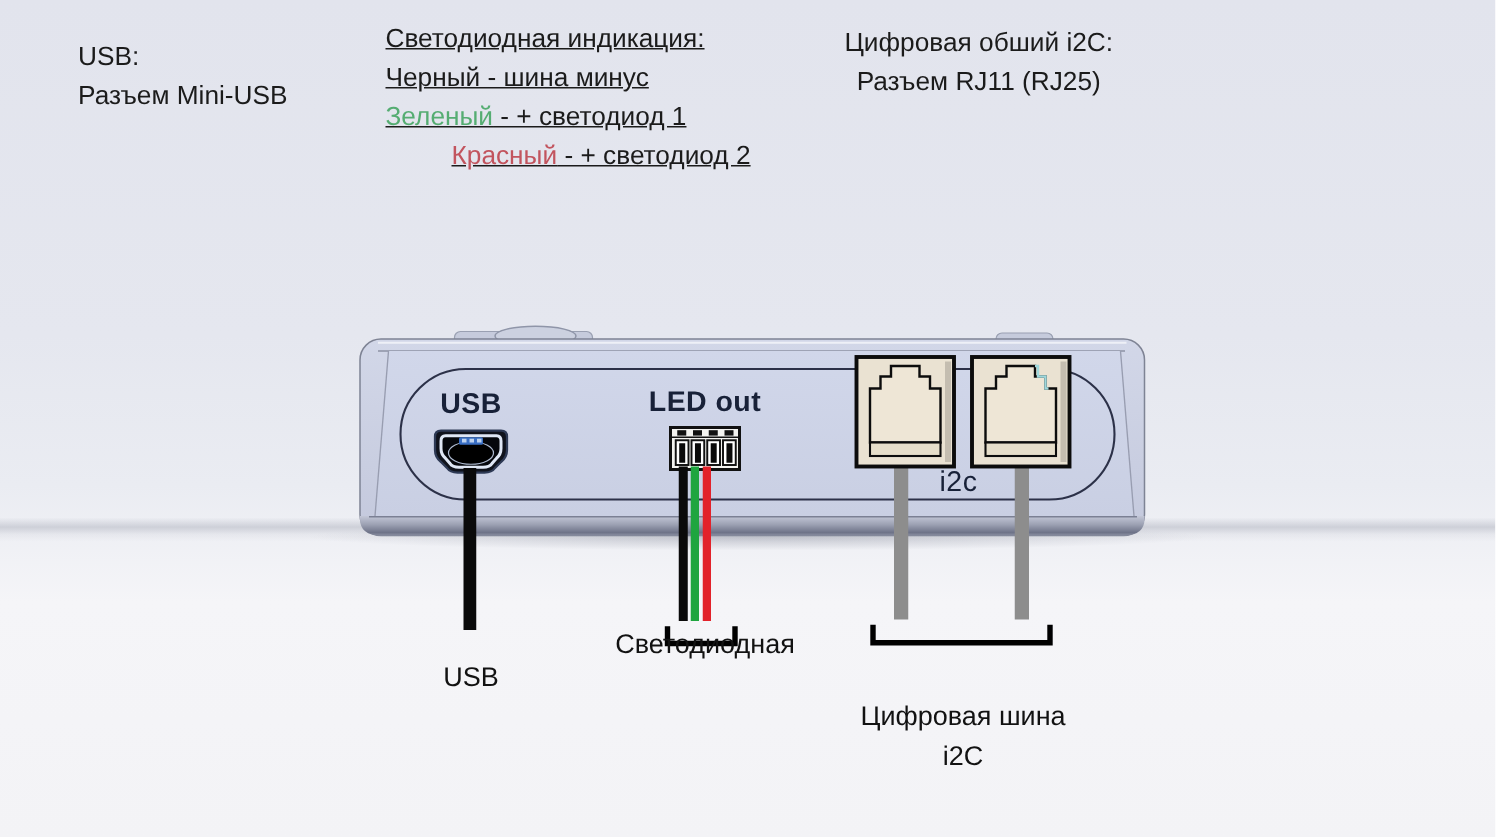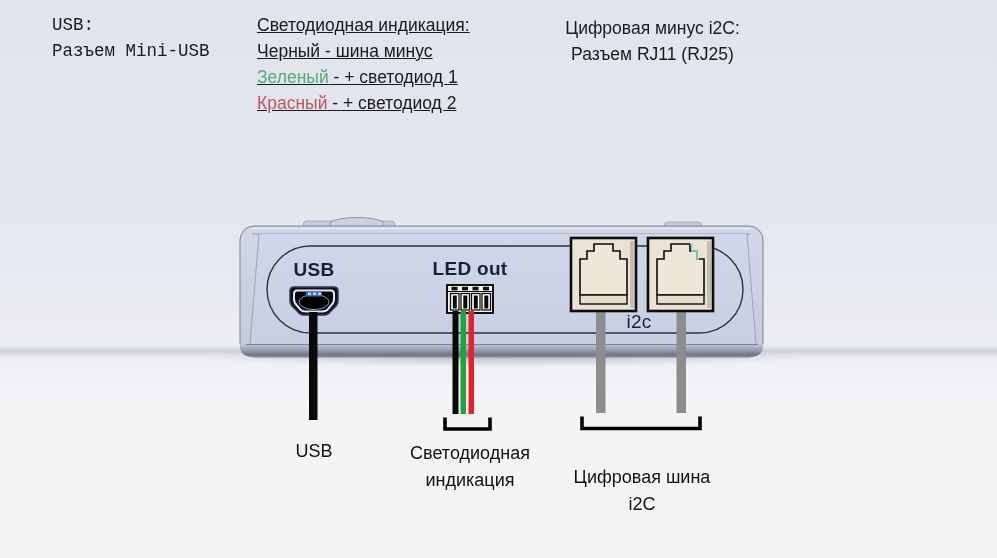--- a/index.html
+++ b/index.html
@@ -8,21 +8,21 @@
     position:relative;width:997px;height:558px;overflow:hidden;
     background:linear-gradient(180deg,#e2e4ed 0%,#e5e7ef 40%,#eaecf2 58%,#f5f5f8 72%,#f3f3f6 100%);
   }
   .floor-shadow{
     position:absolute;left:0;top:345px;width:997px;height:16px;
     background:linear-gradient(180deg,rgba(130,135,152,0) 0%,rgba(130,135,152,0.30) 40%,rgba(150,153,168,0.10) 70%,rgba(255,255,255,0) 100%);
   }
   .device-svg{position:absolute;left:0;top:0;}
   .note{position:absolute;font-size:17.5px;line-height:26px;color:#1b1b1b;white-space:nowrap;}
   .note .green{color:#55ad72;}
-  .note .red{color:#c2545e;}
+  .note .red{color:#c2545e;margin-left:44px;}
   .note-i2c{text-align:center;white-space:normal;}
   .devlabel{position:absolute;text-align:center;font-size:19px;font-weight:600;color:#182138;letter-spacing:0.3px;white-space:nowrap;}
   .callout{position:absolute;text-align:center;font-size:18px;line-height:27px;color:#121212;}
 </style>
 </head>
 <body>
 
 <div class="canvas">
 
   <div class="floor-shadow"></div>
@@ -122,44 +122,43 @@
       <path d="M9,57 V21 H16 V13 H23 V6 H42 V13 H49 V21 H56 V57 Z" fill="#eee6d6" stroke="#0c0c0c" stroke-width="1.6"></path>
       <path d="M42,6 H44 V13 H49 V21 H51" fill="none" stroke="#9fd8dc" stroke-width="1.6"></path>
       <rect x="9" y="57" width="47" height="9" fill="#e6deca" stroke="#0c0c0c" stroke-width="1.4"></rect>
       <rect x="59" y="3" width="4" height="67" fill="rgba(0,0,0,0.16)"></rect>
     </g>
 
     <path d="M445,417.5 V429 H490 V417.5" fill="none" stroke="#000000" stroke-width="3.6"></path>
     <path d="M582,416.5 V428.5 H700 V416.5" fill="none" stroke="#000000" stroke-width="3.6"></path>
   </svg>
 
-  <div class="note" style="left:52px;top:12px;font-family:Liberation Mono, monospace;">
+  <div class="note" style="left:52px;top:24px;">
     <div>USB:</div>
     <div>Разъем Mini-USB</div>
   </div>
 
   <div class="note" style="left:257px;top:12px;text-decoration:underline;">
     <div>Светодиодная индикация:</div>
     <div>Черный - шина минус</div>
     <div><span class="green">Зеленый</span><span> - + светодиод 1</span></div>
     <div><span class="red">Красный</span><span> - + светодиод 2</span></div>
   </div>
 
   <div class="note note-i2c" style="left:545px;top:15px;width:215px;">
-    <div>Цифровая минус i2C:</div>
+    <div>Цифровая обший i2C:</div>
     <div>Разъем RJ11 (RJ25)</div>
   </div>
 
   <div class="devlabel" style="left:284px;top:259px;width:60px;">USB</div>
   <div class="devlabel" style="left:430px;top:258px;width:80px;">LED out</div>
   <div class="devlabel" style="left:609px;top:311px;width:60px;font-weight:500;">i2c</div>
 
   <div class="callout" style="left:283px;top:438px;width:62px;">USB</div>
-  <div class="callout" style="left:388px;top:440px;width:164px;">
+  <div class="callout" style="left:388px;top:416px;width:164px;">
     <div>Светодиодная</div>
-    <div>индикация</div>
   </div>
   <div class="callout" style="left:563px;top:440px;width:158px;margin-top:24px;">
     <div>Цифровая шина</div>
     <div>i2C</div>
   </div>
 
 </div>
 
 </body></html>

